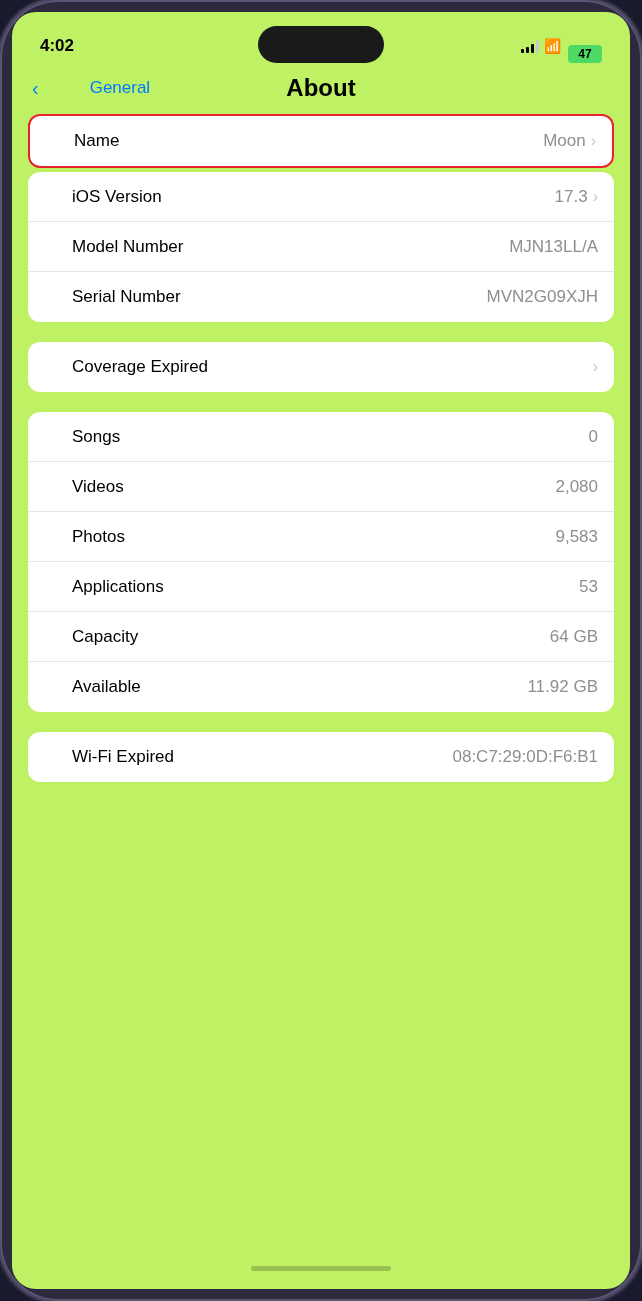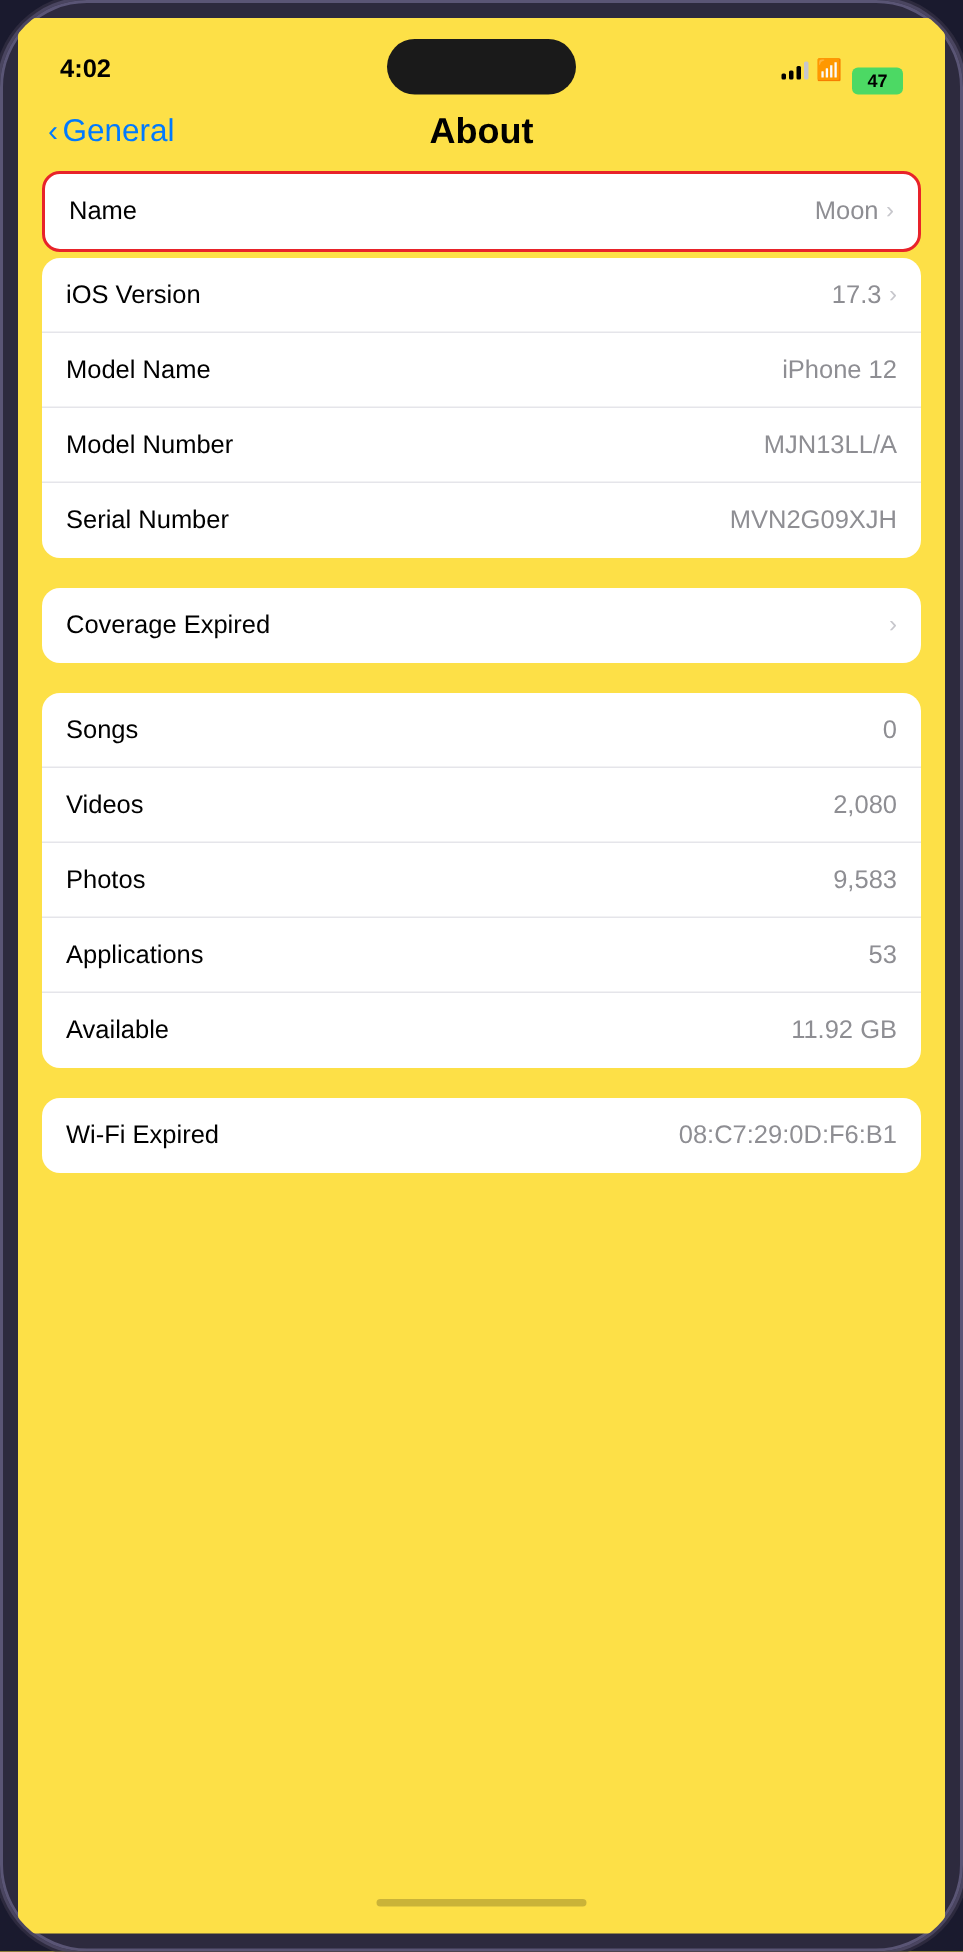--- a/index.html
+++ b/index.html
@@ -19,22 +19,22 @@
       position: relative;
       overflow: hidden;
       box-shadow: 0 0 0 2px #4a4560, 0 0 0 4px #2d2a3e, inset 0 0 0 2px #5a5575;
     }
     .phone-screen {
       position: absolute;
       top: 12px;
       left: 12px;
       right: 12px;
       bottom: 12px;
-      background: #fde047;
-      border-radius: 12px;
+      background: #bef264;
+      border-radius: 24px;
       overflow: hidden;
     }
     
     .dynamic-island {
       position: absolute;
       top: 14px;
       left: 50%;
       transform: translateX(-50%);
       width: 126px;
       height: 37px;
@@ -136,20 +136,21 @@
       border-bottom: 0.5px solid #e5e5ea;
       min-height: 50px;
     }
     .settings-row:last-child {
       border-bottom: none;
     }
     .row-label {
       font-size: 17px;
       color: #000;
       font-weight: 400;
+      margin-left: 28px;
     }
     .row-value-wrap {
       display: flex;
       align-items: center;
       gap: 5px;
     }
     .row-value {
       font-size: 17px;
       color: #8e8e93;
     }
@@ -204,21 +205,21 @@
         <span class="wifi-icon">📶</span>
         <div class="battery-icon">
           <span>47</span>
         </div>
       </div>
     </div>
 
     <div class="nav-bar">
       <div class="nav-back">
         <span style="font-size:20px;font-weight:300;">‹</span>
-        <span style="font-size:21px;">General</span>
+        <span style="font-size:17px;margin-left:48px;">General</span>
       </div>
       <span class="nav-title">About</span>
     </div>
 
     <div class="content">
 
       <div style="margin-bottom: 20px;">
 
         <div class="name-row-highlighted">
           <div class="settings-row">
@@ -232,26 +233,20 @@
 
         <div class="settings-group" style="margin-top: 4px; margin-bottom: 0;">
           <div class="settings-row">
             <span class="row-label">iOS Version</span>
             <div class="row-value-wrap">
               <span class="row-value">17.3</span>
               <span class="row-chevron">›</span>
             </div>
           </div>
           <div class="settings-row">
-            <span class="row-label">Model Name</span>
-            <div class="row-value-wrap">
-              <span class="row-value">iPhone 12</span>
-            </div>
-          </div>
-          <div class="settings-row">
             <span class="row-label">Model Number</span>
             <div class="row-value-wrap">
               <span class="row-value">MJN13LL/A</span>
             </div>
           </div>
           <div class="settings-row">
             <span class="row-label">Serial Number</span>
             <div class="row-value-wrap">
               <span class="row-value">MVN2G09XJH</span>
             </div>
@@ -279,20 +274,24 @@
         </div>
         <div class="settings-row">
           <span class="row-label">Photos</span>
           <span class="row-value">9,583</span>
         </div>
         <div class="settings-row">
           <span class="row-label">Applications</span>
           <span class="row-value">53</span>
         </div>
         <div class="settings-row">
+          <span class="row-label">Capacity</span>
+          <span class="row-value">64 GB</span>
+        </div>
+        <div class="settings-row">
           <span class="row-label">Available</span>
           <span class="row-value">11.92 GB</span>
         </div>
       </div>
 
       <div class="settings-group">
         <div class="settings-row">
           <span class="row-label">Wi-Fi Expired</span>
           <span class="row-value">08:C7:29:0D:F6:B1</span>
         </div>

